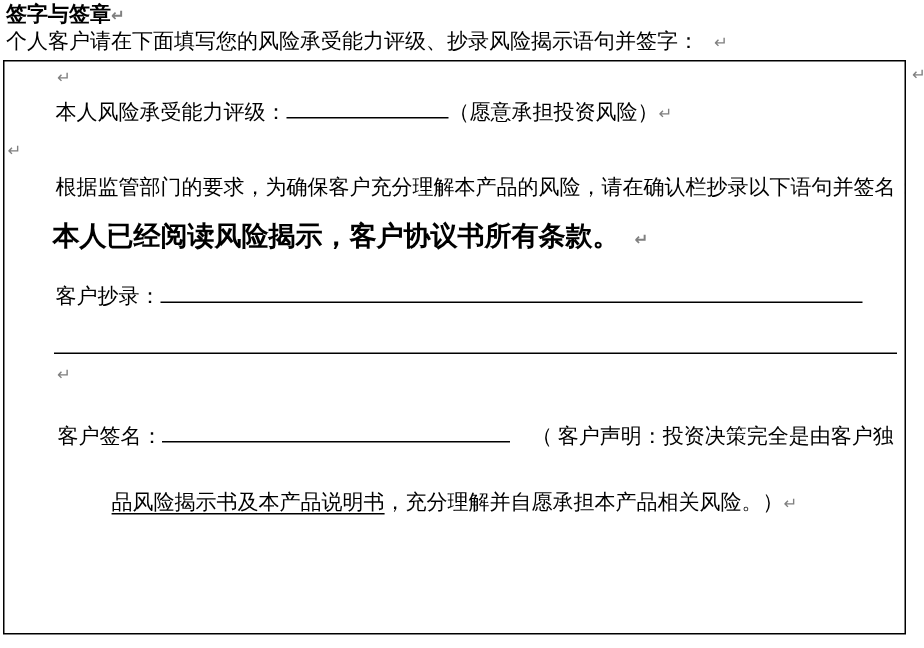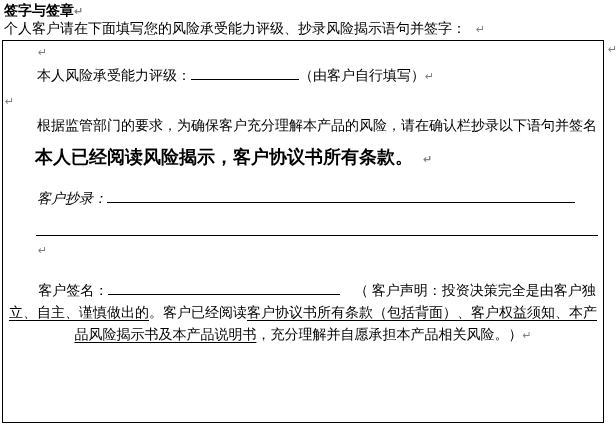--- a/index.html
+++ b/index.html
@@ -26,21 +26,21 @@
     padding:0 6px;margin-top:3px;font-size:18px;font-weight:bold;
     line-height:30px;white-space:nowrap;overflow:hidden;text-indent:26px;
   }
   .blank{
     display:inline-block;border-bottom:1px solid #000000;height:14px;
     vertical-align:baseline;
   }
   .blank-rating{width:108px;}
   .blank-transcribe{width:468px;}
   .blank-signature{width:232px;}
-  .transcribe-row{margin-top:14px;font-style:italic;}
+  .transcribe-row{margin-top:14px;}
   .full-line{margin:23px 5px 0 33px;border-bottom:1px solid #000000;height:0;}
   .empty-after-line{height:24px;line-height:24px;padding-left:35px;margin-top:2px;}
   .signature-para{
     padding:0 6px;margin-top:18px;line-height:22px;text-indent:28px;
     white-space:nowrap;overflow:hidden;text-align:center;
   }
   .sig-wrap-line{text-indent:0;}
   .u{text-decoration:underline;text-underline-offset:3px;}
   .gap-paren{margin-left:14px;}
   .gap-mark{margin-left:10px;}
@@ -57,33 +57,33 @@
 
 <div class="page-intro"><span>个人客户请在下面填写您的风险承受能力评级、抄录风险揭示语句并签字：</span><span class="pilcrow gap-mark">↵</span></div>
 
 <span class="pilcrow outside-mark">↵</span>
 
 <div class="sig-box">
 
   <div class="empty-row-indent"><span class="pilcrow">↵</span></div>
 
 
-  <div class="row indent"><span>本人风险承受能力评级：</span><span class="blank blank-rating"></span><span>（由客户自行填写）</span><span class="pilcrow">↵</span></div>
+  <div class="row indent"><span>本人风险承受能力评级：</span><span class="blank blank-rating"></span><span>（愿意承担投资风险）</span><span class="pilcrow">↵</span></div>
 
   <div class="empty-row-left"><span class="pilcrow">↵</span></div>
 
   <div class="row indent"><span>根据监管部门的要求，为确保客户充分理解本产品的风险，请在确认栏抄录以下语句并签名：</span></div>
 
   <div class="statement-row"><span>本人已经阅读风险揭示，客户协议书所有条款。</span><span class="pilcrow gap-mark">↵</span></div>
 
   <div class="row indent transcribe-row"><span>客户抄录：</span><span class="blank blank-transcribe"></span></div>
 
   <div class="full-line"></div>
 
   <div class="empty-after-line"><span class="pilcrow">↵</span></div>
 
   <div class="signature-para"><span>客户签名：</span><span class="blank blank-signature"></span><span class="gap-paren">（ 客户声明：投资决策完全是由客户独</span><br>
-    <span class="sig-wrap-line"><span class="u">立、自主、谨慎做出的</span><span>。客户已经阅读</span><span class="u">客户协议书所有条款（包括背面）、客户权益须知、本产</span></span><br>
+    <br>
     <span class="sig-wrap-line"><span class="u">品风险揭示书及本产品说明书</span><span>，充分理解并自愿承担本产品相关风险。）</span><span class="pilcrow">↵</span></span>
   </div>
 
 
 </div>
 
 </body></html>

